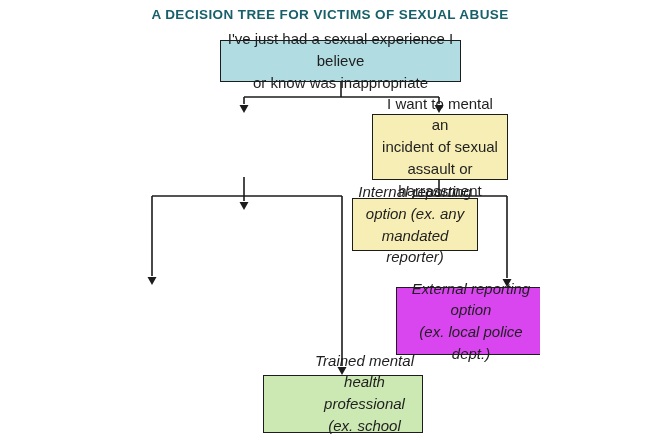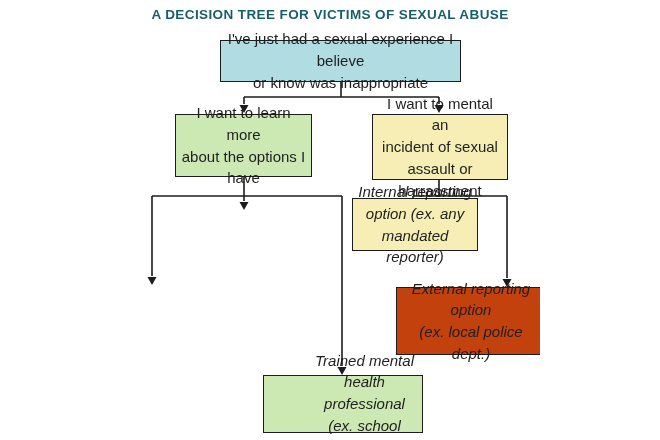--- a/index.html
+++ b/index.html
@@ -80,34 +80,31 @@
       <polygon points="147.5,277 156.5,277 152,285"></polygon>
       <polygon points="337.5,367 346.5,367 342,375"></polygon>
       <polygon points="408.5,202 417.5,202 413,210"></polygon>
       <polygon points="502.5,279 511.5,279 507,287"></polygon>
     </g>
   </svg>
 
   <div class="node node-root" style="background: rgb(176, 220, 226);">I've just had a sexual experience I believe
 or know was inappropriate</div>
 
-  <div class="node node-learn" style="background: rgb(204, 232, 179);">I want to learn more
-about the options I
-have</div>
 
   <div class="node node-report" style="background: rgb(246, 238, 180);">I want to mental an
 incident of sexual
 assault or harrassment</div>
 
 
   <div class="node node-internal italic" style="background: rgb(246, 238, 180);">Internal reporting
 option (ex. any
 mandated reporter)</div>
 
 
-  <div class="node node-external italic" style="background: #c2410c;">External reporting option
+  <div class="node node-external italic" style="background: #d946ef;">External reporting option
 (ex. local police dept.)</div>
 
   <div class="node node-counselor italic" style="background: rgb(204, 232, 179); padding-left: 47px;">Trained mental
 health professional
 (ex. school counselor)</div>
 
 </div>
 
 </body></html>

